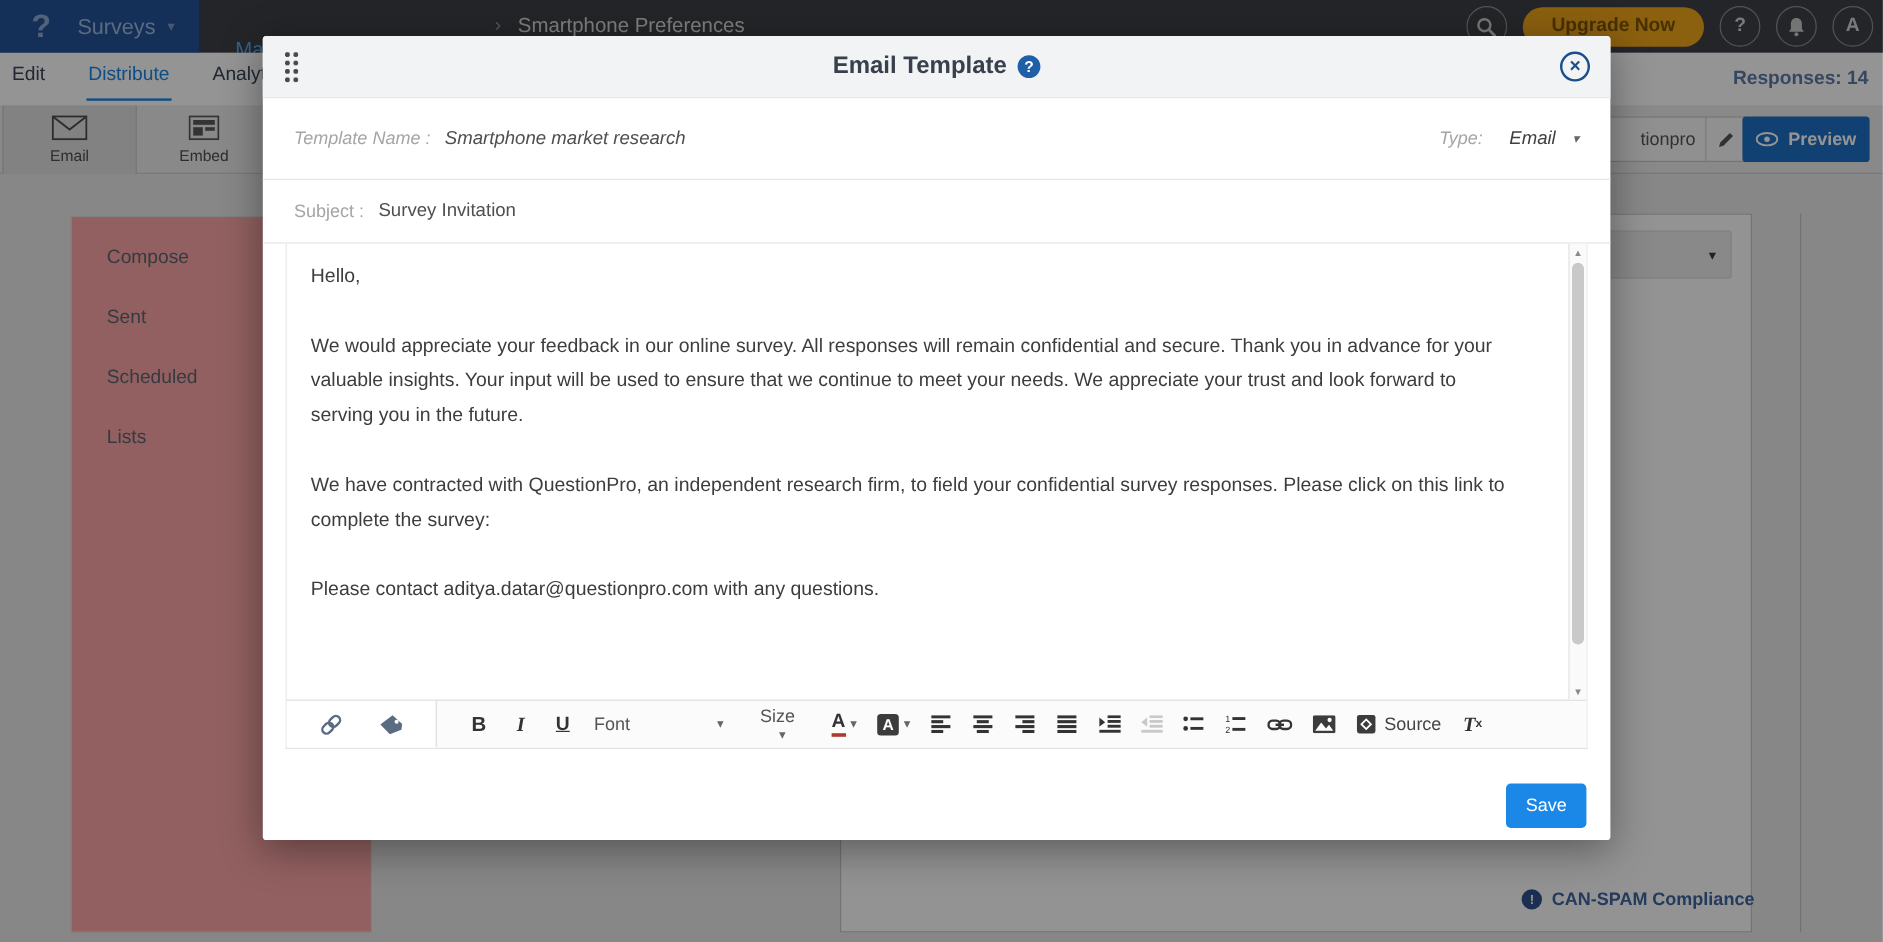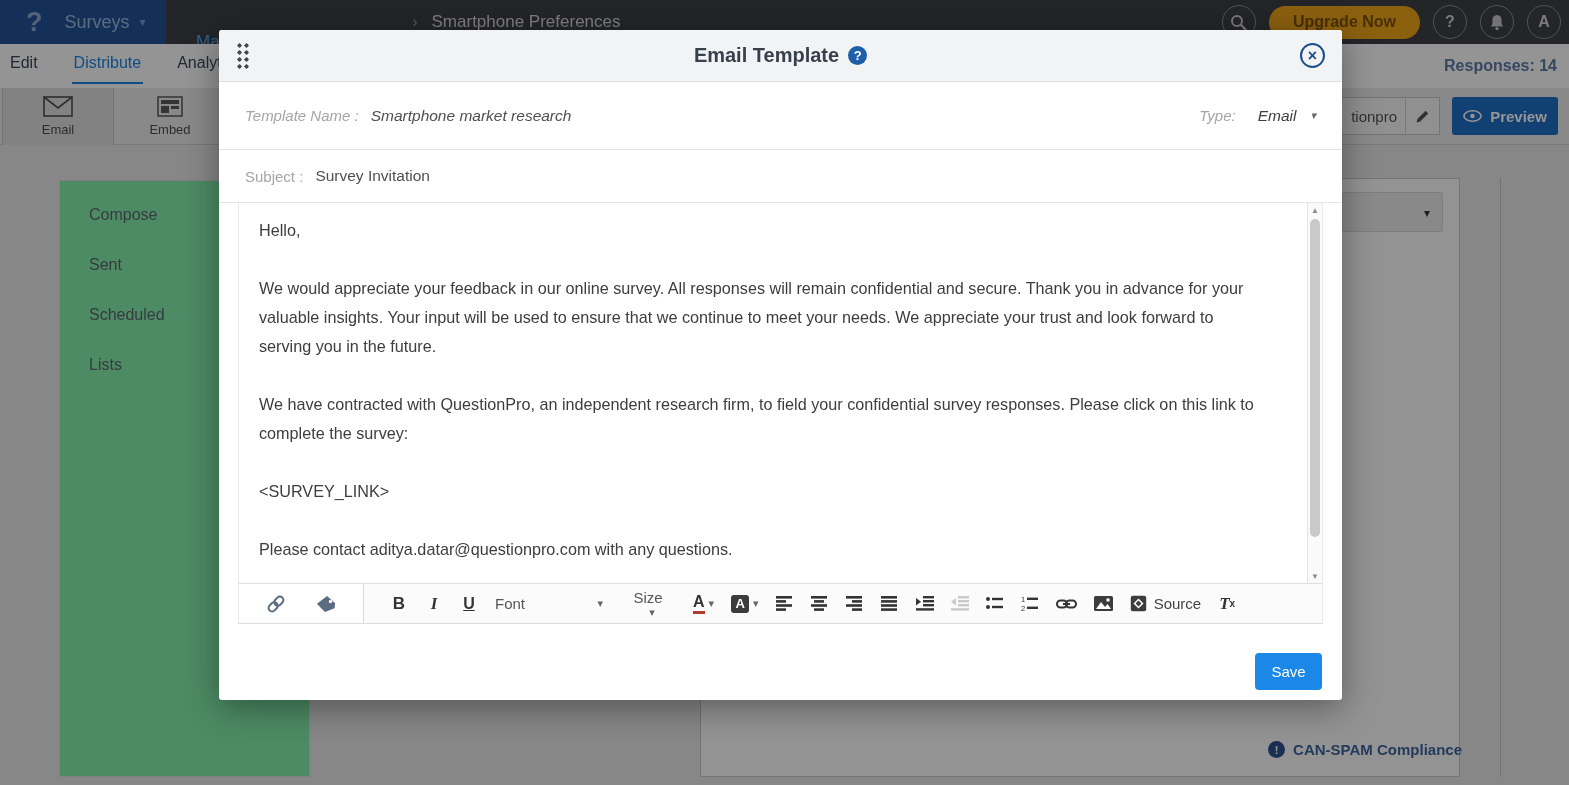--- a/index.html
+++ b/index.html
@@ -30,30 +30,30 @@
   .tab { font-size:16px; color:#3a4656; cursor:pointer; padding:10px 2px; }
   .tab.active { color:#1b87e6; border-bottom:2px solid #1b87e6; }
   .responses { position:absolute; right:12px; top:0; height:44px; display:flex; align-items:center;
     font-size:16px; font-weight:bold; color:#5d7aa6; }
 
   .toolstrip { position:absolute; left:0; top:88px; width:1569px; height:57px; background:#ececec;
     border-bottom:1px solid #cfcfcf; }
   .strip-btn { position:absolute; top:0; height:57px; width:112px; display:flex; flex-direction:column;
     align-items:center; justify-content:center; gap:5px; cursor:pointer; color:#4f4f4f; font-size:13px; }
   .strip-btn.sel { background:#e0e0e0; border-left:1px solid #cacaca; border-right:1px solid #cacaca; }
-  .urlbox { position:absolute; right:129px; top:9px; width:150px; height:38px; background:#f9f9f9;
+  .urlbox { position:absolute; right:113px; top:9px; width:150px; height:38px; background:#f9f9f9;
     border:1px solid #c9c9c9; display:flex; align-items:center; }
   .urltext { flex:1; text-align:right; font-size:15px; color:#555; padding-right:8px; overflow:hidden; }
   .pencil-cell { width:34px; height:100%; border-left:1px solid #d2d2d2; display:flex; align-items:center;
     justify-content:center; cursor:pointer; }
   .preview-btn { position:absolute; right:11px; top:9px; width:106px; height:38px; background:#1e6fc4;
     border-radius:3px; display:flex; align-items:center; justify-content:center; gap:8px;
     color:#fff; font-size:15px; font-weight:bold; cursor:pointer; }
 
-  .sidebar { position:absolute; left:59px; top:180px; width:251px; height:597px; background:#86efac;
+  .sidebar { position:absolute; left:59px; top:180px; width:251px; height:597px; background:#fca5a5;
     border:1px solid #dcdcdc; padding-top:9px; }
   .side-item { height:50px; display:flex; align-items:center; padding-left:24px; font-size:16px;
     color:#5c6670; cursor:pointer; border-left:5px solid transparent; }
   .side-item.active { border-left-color:#1b87e6; }
 
   .rightpanel { position:absolute; left:700px; top:178px; width:760px; height:599px; background:#fdfdfd;
     border:1px solid #c9c9c9; }
   .panel-select { position:absolute; right:16px; top:13px; width:130px; height:40px; background:#ececec;
     border:1px solid #d7d7d7; border-radius:2px; cursor:pointer; }
   .panel-select .caret { position:absolute; right:12px; top:13px; color:#3a3a3a; font-size:12px; }
@@ -268,21 +268,20 @@
   <div class="field-row row-subject">
     <span class="field-label">Subject :</span>
     <span class="field-value">Survey Invitation</span>
   </div>
 
   <div class="editor">
     <div class="editor-body">
       <p>Hello,</p>
       <p>We would appreciate your feedback in our online survey. All responses will remain confidential and secure. Thank you in advance for your valuable insights. Your input will be used to ensure that we continue to meet your needs. We appreciate your trust and look forward to serving you in the future.</p>
       <p>We have contracted with QuestionPro, an independent research firm, to field your confidential survey responses. Please click on this link to complete the survey:</p>
-      <p>&lt;SURVEY_LINK&gt;</p>
       <p>Please contact aditya.datar@questionpro.com with any questions.</p>
 
       <div class="scrollbar">
         <span class="scroll-arrow" style="top:0;">▲</span>
         <div class="scroll-thumb"></div>
         <span class="scroll-arrow" style="bottom:0;">▼</span>
       </div>
     </div>
 
     <div class="cktoolbar">

